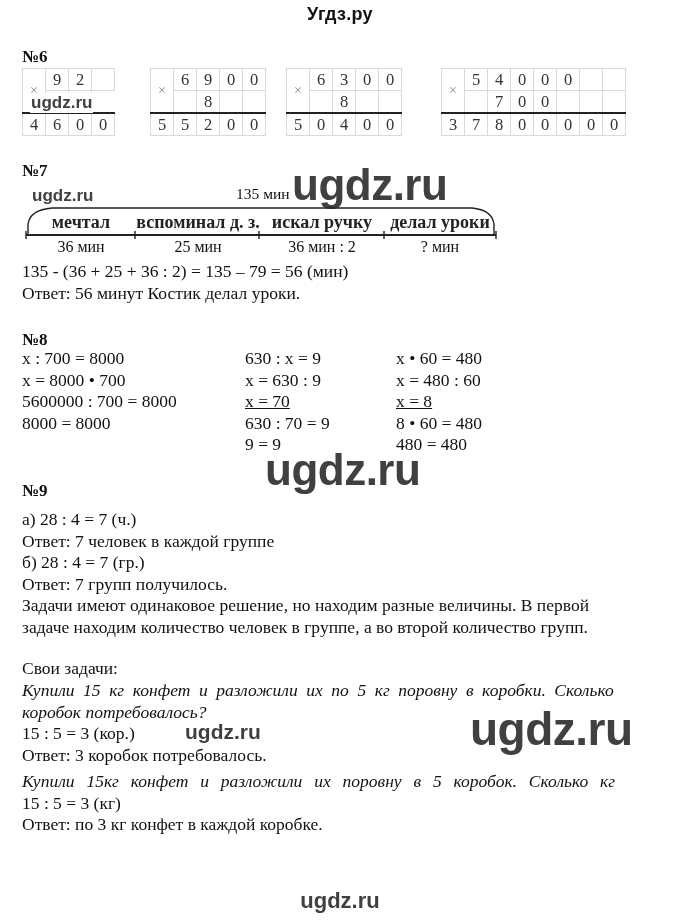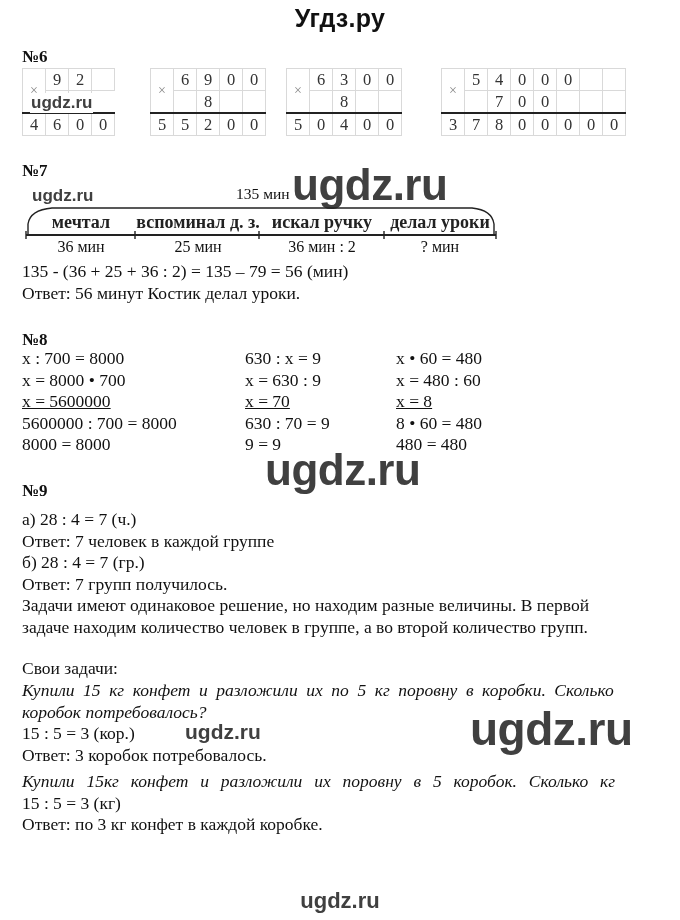--- a/index.html
+++ b/index.html
@@ -4,21 +4,21 @@
   <style>
     html, body { margin: 0; padding: 0; background: #ffffff; }
     body {
       width: 680px; height: 920px; position: relative; overflow: hidden;
       font-family: "Liberation Serif", serif; color: #111111;
     }
     .abs { position: absolute; }
     .site-title {
       left: 0; width: 680px; top: 4px; text-align: center;
       font-family: "Liberation Sans", sans-serif; font-weight: bold;
-      font-size: 25px; letter-spacing: 0.3px; color: #111;
+      font-size: 18px; letter-spacing: 0.3px; color: #111;
     }
     .task-num { font-weight: bold; font-size: 17px; }
     .line { font-size: 17.5px; line-height: 21.5px; white-space: nowrap; }
     .ital { font-style: italic; }
     .u { text-decoration: underline; }
 
     
     .grid { position: absolute; border-collapse: collapse; }
     .grid td {
       width: 22px; height: 21px; border: 1px solid #d9d9d9; padding: 0;
@@ -187,21 +187,20 @@
 </div>
 
 <div class="abs line" style="left:22px; top:261px;">135 - (36 + 25 + 36 : 2) = 135 – 79 = 56 (мин)</div>
 <div class="abs line" style="left:22px; top:283px;">Ответ: 56 минут Костик делал уроки.</div>
 
 <div class="abs task-num" style="left:22px; top:330px;">№8</div>
 
 <div class="abs" style="left:22px; top:348px;">
   <div class="line">x : 700 = 8000</div>
   <div class="line">x = 8000 • 700</div>
-  <div class="line u">x = 5600000</div>
   <div class="line">5600000 : 700 = 8000</div>
   <div class="line">8000 = 8000</div>
 </div>
 <div class="abs" style="left:245px; top:348px;">
   <div class="line">630 : x = 9</div>
   <div class="line">x = 630 : 9</div>
   <div class="line u">x = 70</div>
   <div class="line">630 : 70 = 9</div>
   <div class="line">9 = 9</div>
 </div>

